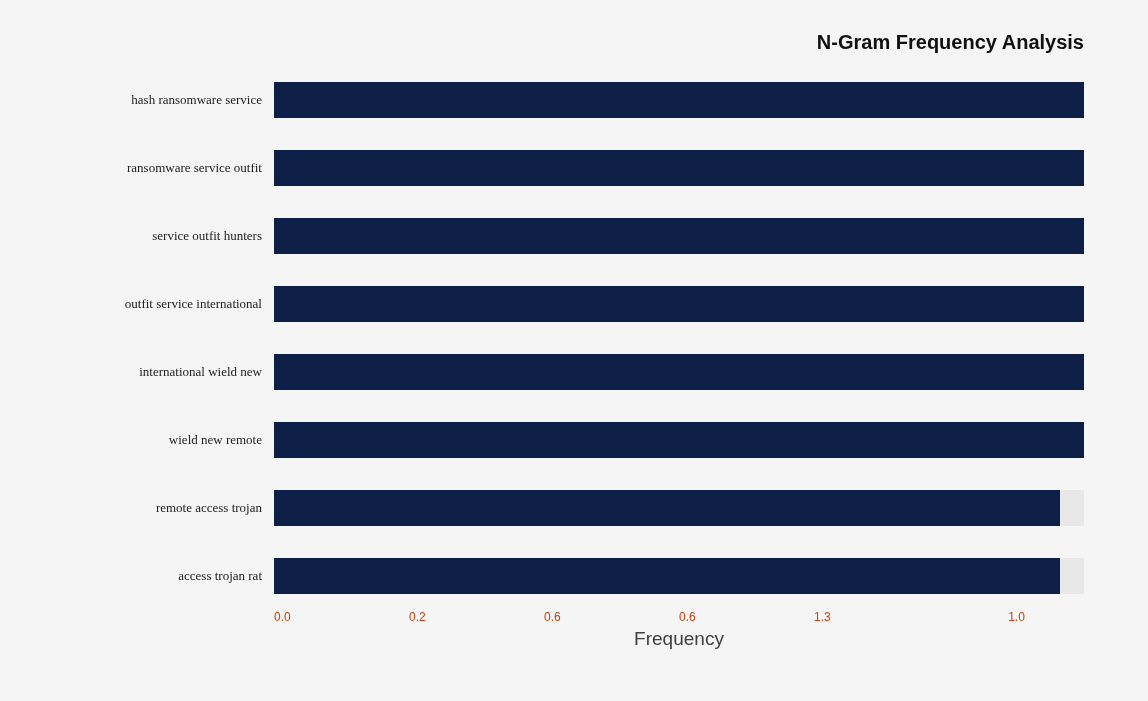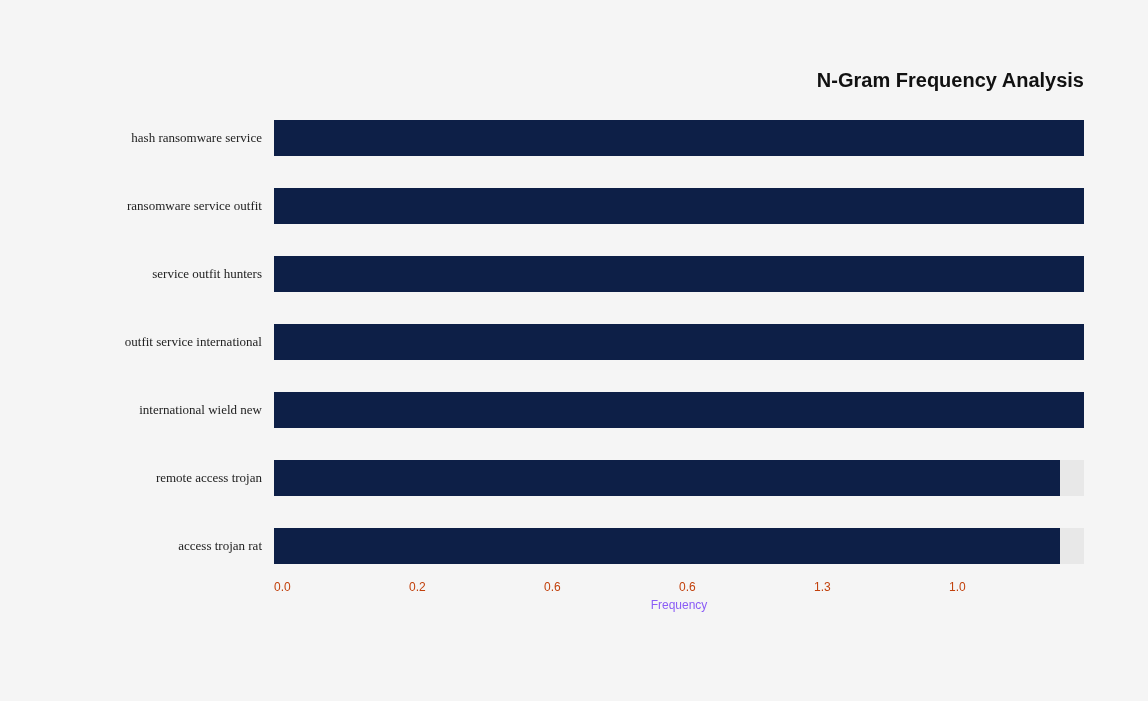--- a/index.html
+++ b/index.html
@@ -58,27 +58,27 @@
       margin-left: 210px;
       margin-top: 8px;
     }
     .x-tick {
       flex: 1;
       text-align: left;
       font-size: 12px;
       color: #c2410c;
     }
     .x-tick:last-child {
-      text-align: left;
+      text-align: center;
     }
     .x-label {
       text-align: center;
       margin-left: 210px;
-      font-size: 12px;
-      color: #8b5cf6;
+      font-size: 19px;
+      color: #404040;
       margin-top: 4px;
     }
   </style>
 </head>
 <body>
 
 <div class="chart-container">
   <div class="chart-title">N-Gram Frequency Analysis</div>
   <div class="chart-area">
 
@@ -106,20 +106,26 @@
           <div class="bar-fill" style="width: 100%;"></div>
         </div>
       </div>
       <div class="bar-row">
         <div class="bar-label">international wield new</div>
         <div class="bar-track">
           <div class="bar-fill" style="width: 100%;"></div>
         </div>
       </div>
       <div class="bar-row">
+        <div class="bar-label">wield new remote</div>
+        <div class="bar-track">
+          <div class="bar-fill" style="width: 100%;"></div>
+        </div>
+      </div>
+      <div class="bar-row">
         <div class="bar-label">remote access trojan</div>
         <div class="bar-track">
           <div class="bar-fill" style="width: 97%;"></div>
         </div>
       </div>
       <div class="bar-row">
         <div class="bar-label">access trojan rat</div>
         <div class="bar-track">
           <div class="bar-fill" style="width: 97%;"></div>
         </div>

